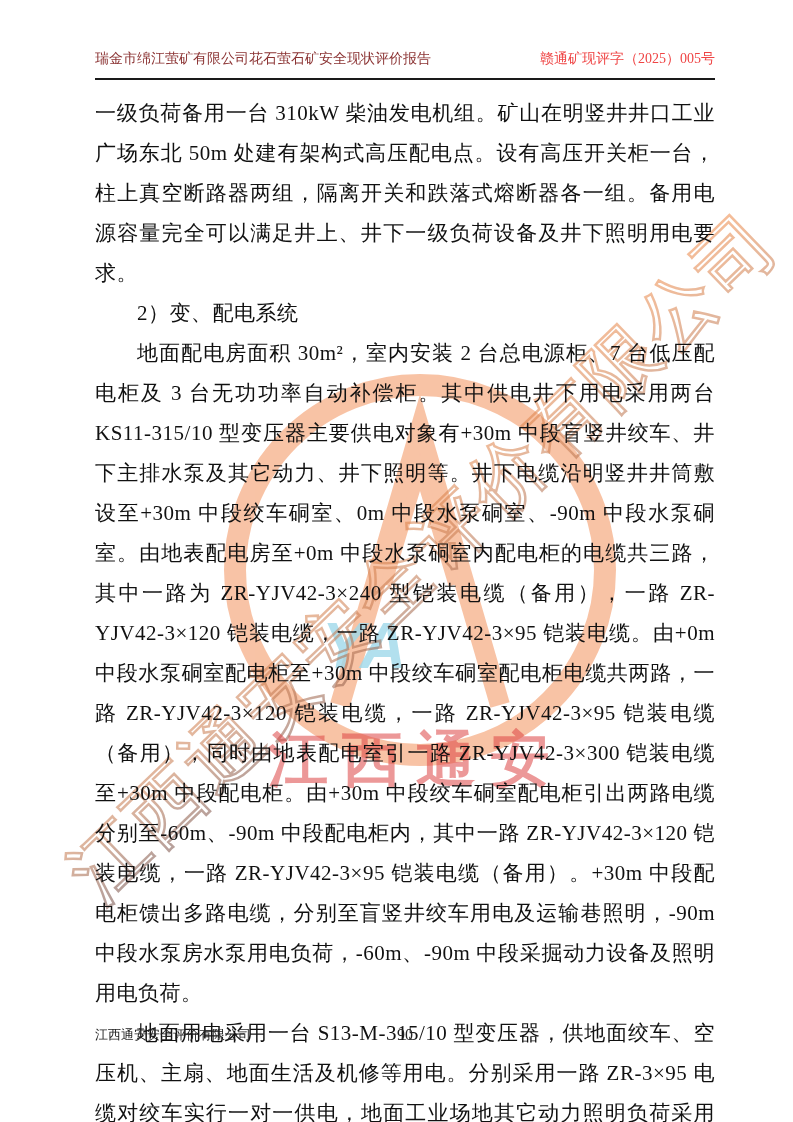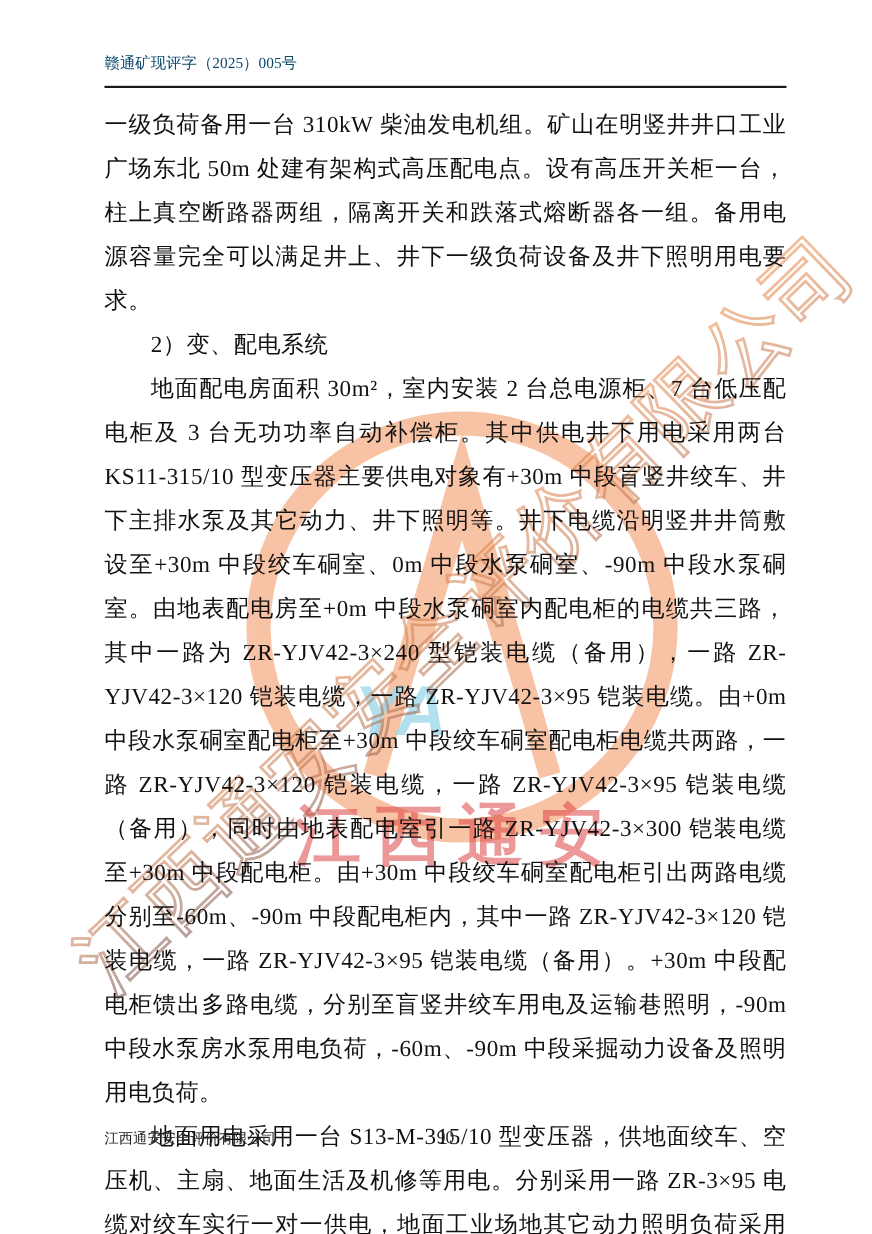--- a/index.html
+++ b/index.html
@@ -28,21 +28,21 @@
     margin:50px 78px 0 95px;
     padding-bottom:10px;
     border-bottom:2px solid #1a1a1a;
     display:flex;
     justify-content:space-between;
     align-items:flex-end;
     font-size:14px;
     line-height:18px;
   }
   .header .title{ color:#8b3333; }
-  .header .docnum{ color:#0c4a6e; }
+  .header .docnum{ color:#ef4444; }
   .body-text{
     margin:13px 78px 0 95px;
     width:620px;
     font-size:21px;
     line-height:40px;
     text-align:justify;
     letter-spacing:0.5px;
   }
   .body-text p{ margin:0; }
   .body-text p.indent{ text-indent:2em; }
@@ -83,20 +83,21 @@
       <text x="322" y="668" font-size="64" font-weight="bold" font-style="italic" font-family="Liberation Sans, sans-serif" fill="#9fd9ea" opacity="0.8">YA</text>
 
       <text transform="translate(100 905) rotate(-44)" font-size="76" letter-spacing="3" fill="none" stroke="url(#wmg)" stroke-width="2.5" opacity="0.55">江西通安安全评价有限公司</text>
 
       <text x="268" y="780" font-size="60" font-weight="bold" letter-spacing="14" fill="#dd4444" opacity="0.55">江西通安</text>
     </svg>
   </div>
 
   <div class="content">
     <div class="header">
+      <span class="title">瑞金市绵江萤矿有限公司花石萤石矿安全现状评价报告</span>
       <span class="docnum">赣通矿现评字（2025）005号</span>
     </div>
 
     <div class="body-text">
       <p>一级负荷备用一台 310kW 柴油发电机组。矿山在明竖井井口工业广场东北 50m 处建有架构式高压配电点。设有高压开关柜一台，柱上真空断路器两组，隔离开关和跌落式熔断器各一组。备用电源容量完全可以满足井上、井下一级负荷设备及井下照明用电要求。</p>
       <p class="indent">2）变、配电系统</p>
       <p class="indent">地面配电房面积 30m²，室内安装 2 台总电源柜、7 台低压配电柜及 3 台无功功率自动补偿柜。其中供电井下用电采用两台 KS11-315/10 型变压器主要供电对象有+30m 中段盲竖井绞车、井下主排水泵及其它动力、井下照明等。井下电缆沿明竖井井筒敷设至+30m 中段绞车硐室、0m 中段水泵硐室、-90m 中段水泵硐室。由地表配电房至+0m 中段水泵硐室内配电柜的电缆共三路，其中一路为 ZR-YJV42-3×240 型铠装电缆（备用），一路 ZR-YJV42-3×120 铠装电缆，一路 ZR-YJV42-3×95 铠装电缆。由+0m 中段水泵硐室配电柜至+30m 中段绞车硐室配电柜电缆共两路，一路 ZR-YJV42-3×120 铠装电缆，一路 ZR-YJV42-3×95 铠装电缆（备用），同时由地表配电室引一路 ZR-YJV42-3×300 铠装电缆至+30m 中段配电柜。由+30m 中段绞车硐室配电柜引出两路电缆分别至-60m、-90m 中段配电柜内，其中一路 ZR-YJV42-3×120 铠装电缆，一路 ZR-YJV42-3×95 铠装电缆（备用）。+30m 中段配电柜馈出多路电缆，分别至盲竖井绞车用电及运输巷照明，-90m 中段水泵房水泵用电负荷，-60m、-90m 中段采掘动力设备及照明用电负荷。</p>
       <p class="indent">地面用电采用一台 S13-M-315/10 型变压器，供地面绞车、空压机、主扇、地面生活及机修等用电。分别采用一路 ZR-3×95 电缆对绞车实行一对一供电，地面工业场地其它动力照明负荷采用架空线路供电。</p>
     </div>
   </div>

